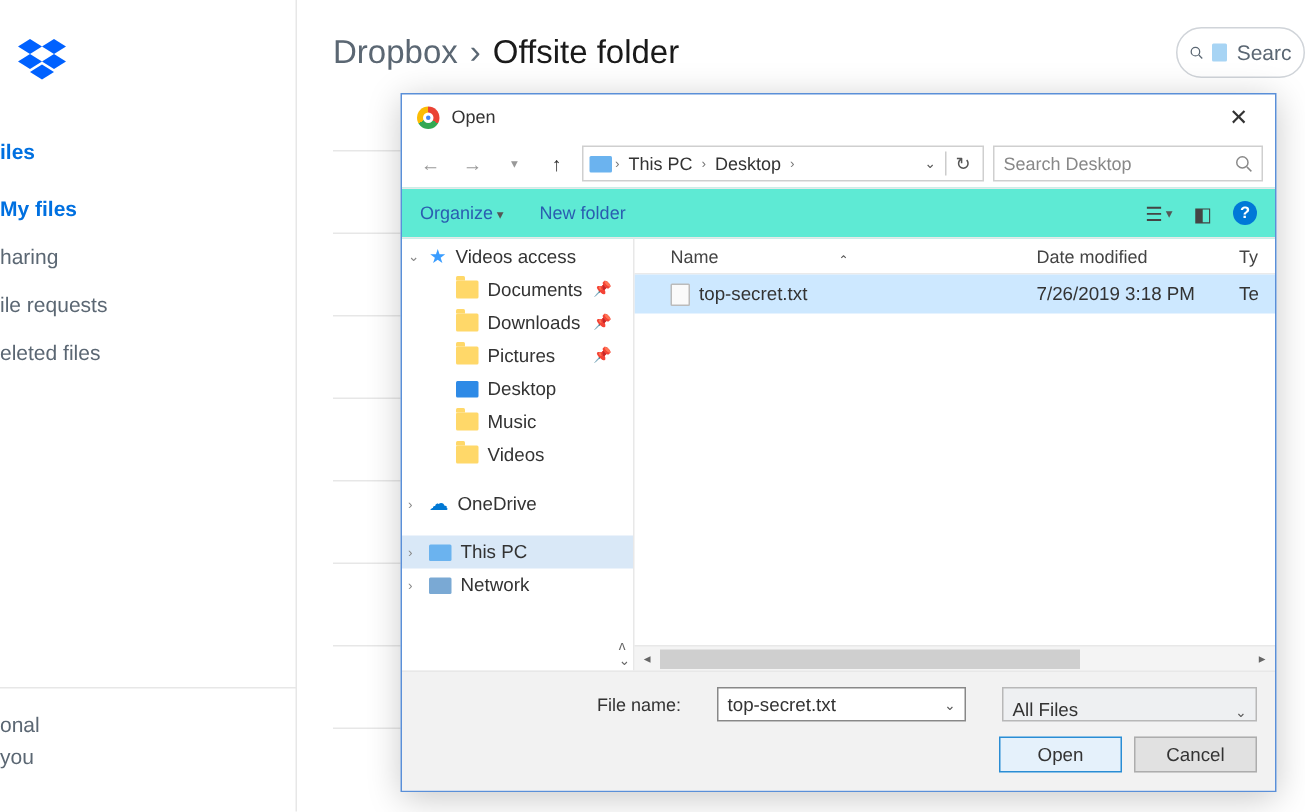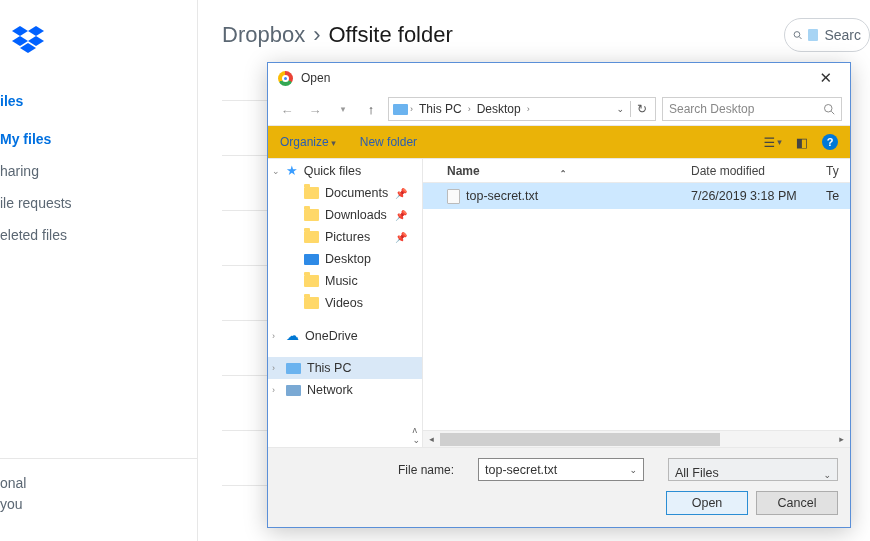--- a/index.html
+++ b/index.html
@@ -30,21 +30,21 @@
 
 .navrow { height: 32px; display: flex; align-items: center; padding: 0 8px; gap: 6px; }
 .nav-btn { width: 22px; height: 22px; display: flex; align-items: center; justify-content: center; color: #999; }
 .nav-btn.enabled { color: #333; }
 .addr { flex: 1; height: 24px; border: 1px solid #cfcfcf; display: flex; align-items: center; padding: 0 4px; font-size: 12px; gap: 2px; }
 .addr .seg { padding: 1px 4px; display:flex; align-items:center; gap:2px;}
 .addr .chev { color: #777; font-size: 9px; }
 .addr .end { margin-left: auto; display:flex; gap:2px; align-items:center; color:#555; padding-right:4px;}
 .searchbox { width: 180px; height: 24px; border: 1px solid #cfcfcf; display: flex; align-items: center; padding: 0 6px; color: #888; font-size: 12px; justify-content: space-between; }
 
-.toolbar { height: 34px; background: #eab308; border-top: 1px solid #e8e8e8; border-bottom: 1px solid #e8e8e8; display: flex; align-items: center; padding: 0 12px; gap: 24px; font-size: 12px; color: #2a5db0; }
+.toolbar { height: 34px; background: #5eead4; border-top: 1px solid #e8e8e8; border-bottom: 1px solid #e8e8e8; display: flex; align-items: center; padding: 0 12px; gap: 24px; font-size: 12px; color: #2a5db0; }
 .toolbar .drop::after { content: " ▾"; font-size: 9px; color: #555; }
 .toolbar .right { margin-left: auto; display: flex; align-items: center; gap: 14px; }
 .toolbar .iconbtn { color: #444; font-size: 13px; display:flex; align-items:center; gap:2px;}
 .help-ico { width: 16px; height: 16px; border-radius: 50%; background: #0078d7; color: #fff; display: flex; align-items: center; justify-content: center; font-size: 11px; font-weight: bold; }
 
 .body { flex: 1; display: flex; min-height: 0; }
 .navpane { width: 155px; border-right: 1px solid #e8e8e8; overflow: hidden; font-size: 12.5px; position:relative;}
 .tree-item { display: flex; align-items: center; gap: 6px; padding: 4px 6px 4px 18px; white-space: nowrap; }
 .tree-item.lvl2 { padding-left: 36px; }
 .tree-item.sel { background: #d9e8f7; }
@@ -54,21 +54,21 @@
 .star-ico { color:#3a9dff; font-size:13px;}
 .desktop-ico { width: 15px; height: 11px; background:#2e8ae6; border-radius:1px;}
 .onedrive-ico { color:#0078d4; font-size:13px;}
 .pc-ico { width: 15px; height: 11px; background:#6bb3ef; border-radius:1px;}
 .net-ico { width: 15px; height: 11px; background:#7aa9d4; border-radius:1px;}
 .tree-exp { position:absolute; left:4px; color:#888; font-size:9px; }
 .tree-scroll-ctl { position:absolute; right:2px; bottom:2px; display:flex; flex-direction:column; gap:0; color:#666; font-size:9px;}
 
 .filepane { flex: 1; display: flex; flex-direction: column; }
 .colhdr { height: 24px; border-bottom: 1px solid #eaeaea; display: flex; align-items: center; font-size: 12px; color: #444; }
-.col-name { flex: 1; padding-left: 24px; display:flex; align-items:flex-end; gap:80px;font-weight:bold;}
+.col-name { flex: 1; padding-left: 24px; display:flex; align-items:flex-end; gap:80px;}
 .sort-caret { font-size: 8px; color:#555;}
 .col-date { width: 135px; }
 .col-type { width: 24px; }
 .filerow { height: 26px; display: flex; align-items: center; font-size: 12.5px; background: #cde8ff; }
 .filerow .name { flex: 1; padding-left: 24px; display:flex; align-items:center; gap:6px;}
 .file-ico { width: 13px; height: 15px; background:#fafafa; border:1px solid #bbb; border-radius:1px; position:relative;}
 .filerow .date { width: 135px; color:#333;}
 .filerow .type { width: 24px; }
 
 .hscroll { height: 17px; border-top:1px solid #e8e8e8; display:flex; align-items:center; background:#f4f4f4;}
@@ -177,21 +177,21 @@
       <span class="iconbtn">◧</span>
       <span class="help-ico">?</span>
     </div>
   </div>
 
   <div class="body">
     <div class="navpane">
       <div class="tree-item">
           <span class="tree-exp">⌄</span>
           <span class="star-ico">★</span>
-          <span>Quick files</span>
+          <span>Videos access</span>
         </div>
       <div class="tree-item lvl2">
           <span class="folder-ico"></span>
           <span>Documents</span>
           <span class="pin">📌</span>
         </div>
       <div class="tree-item lvl2">
           <span class="folder-ico"></span>
           <span>Downloads</span>
           <span class="pin">📌</span>

